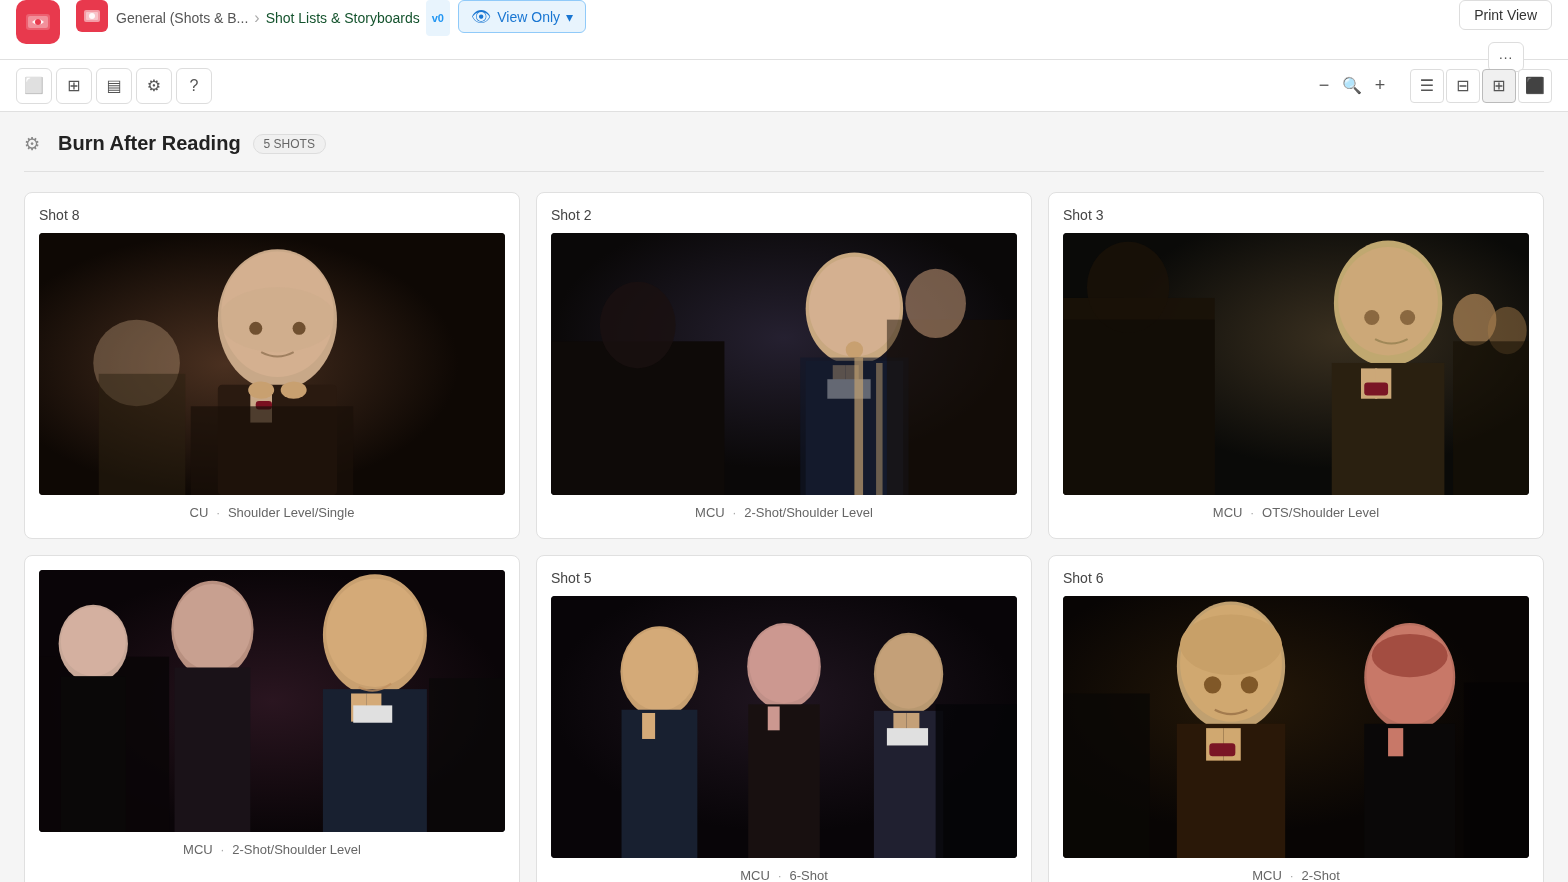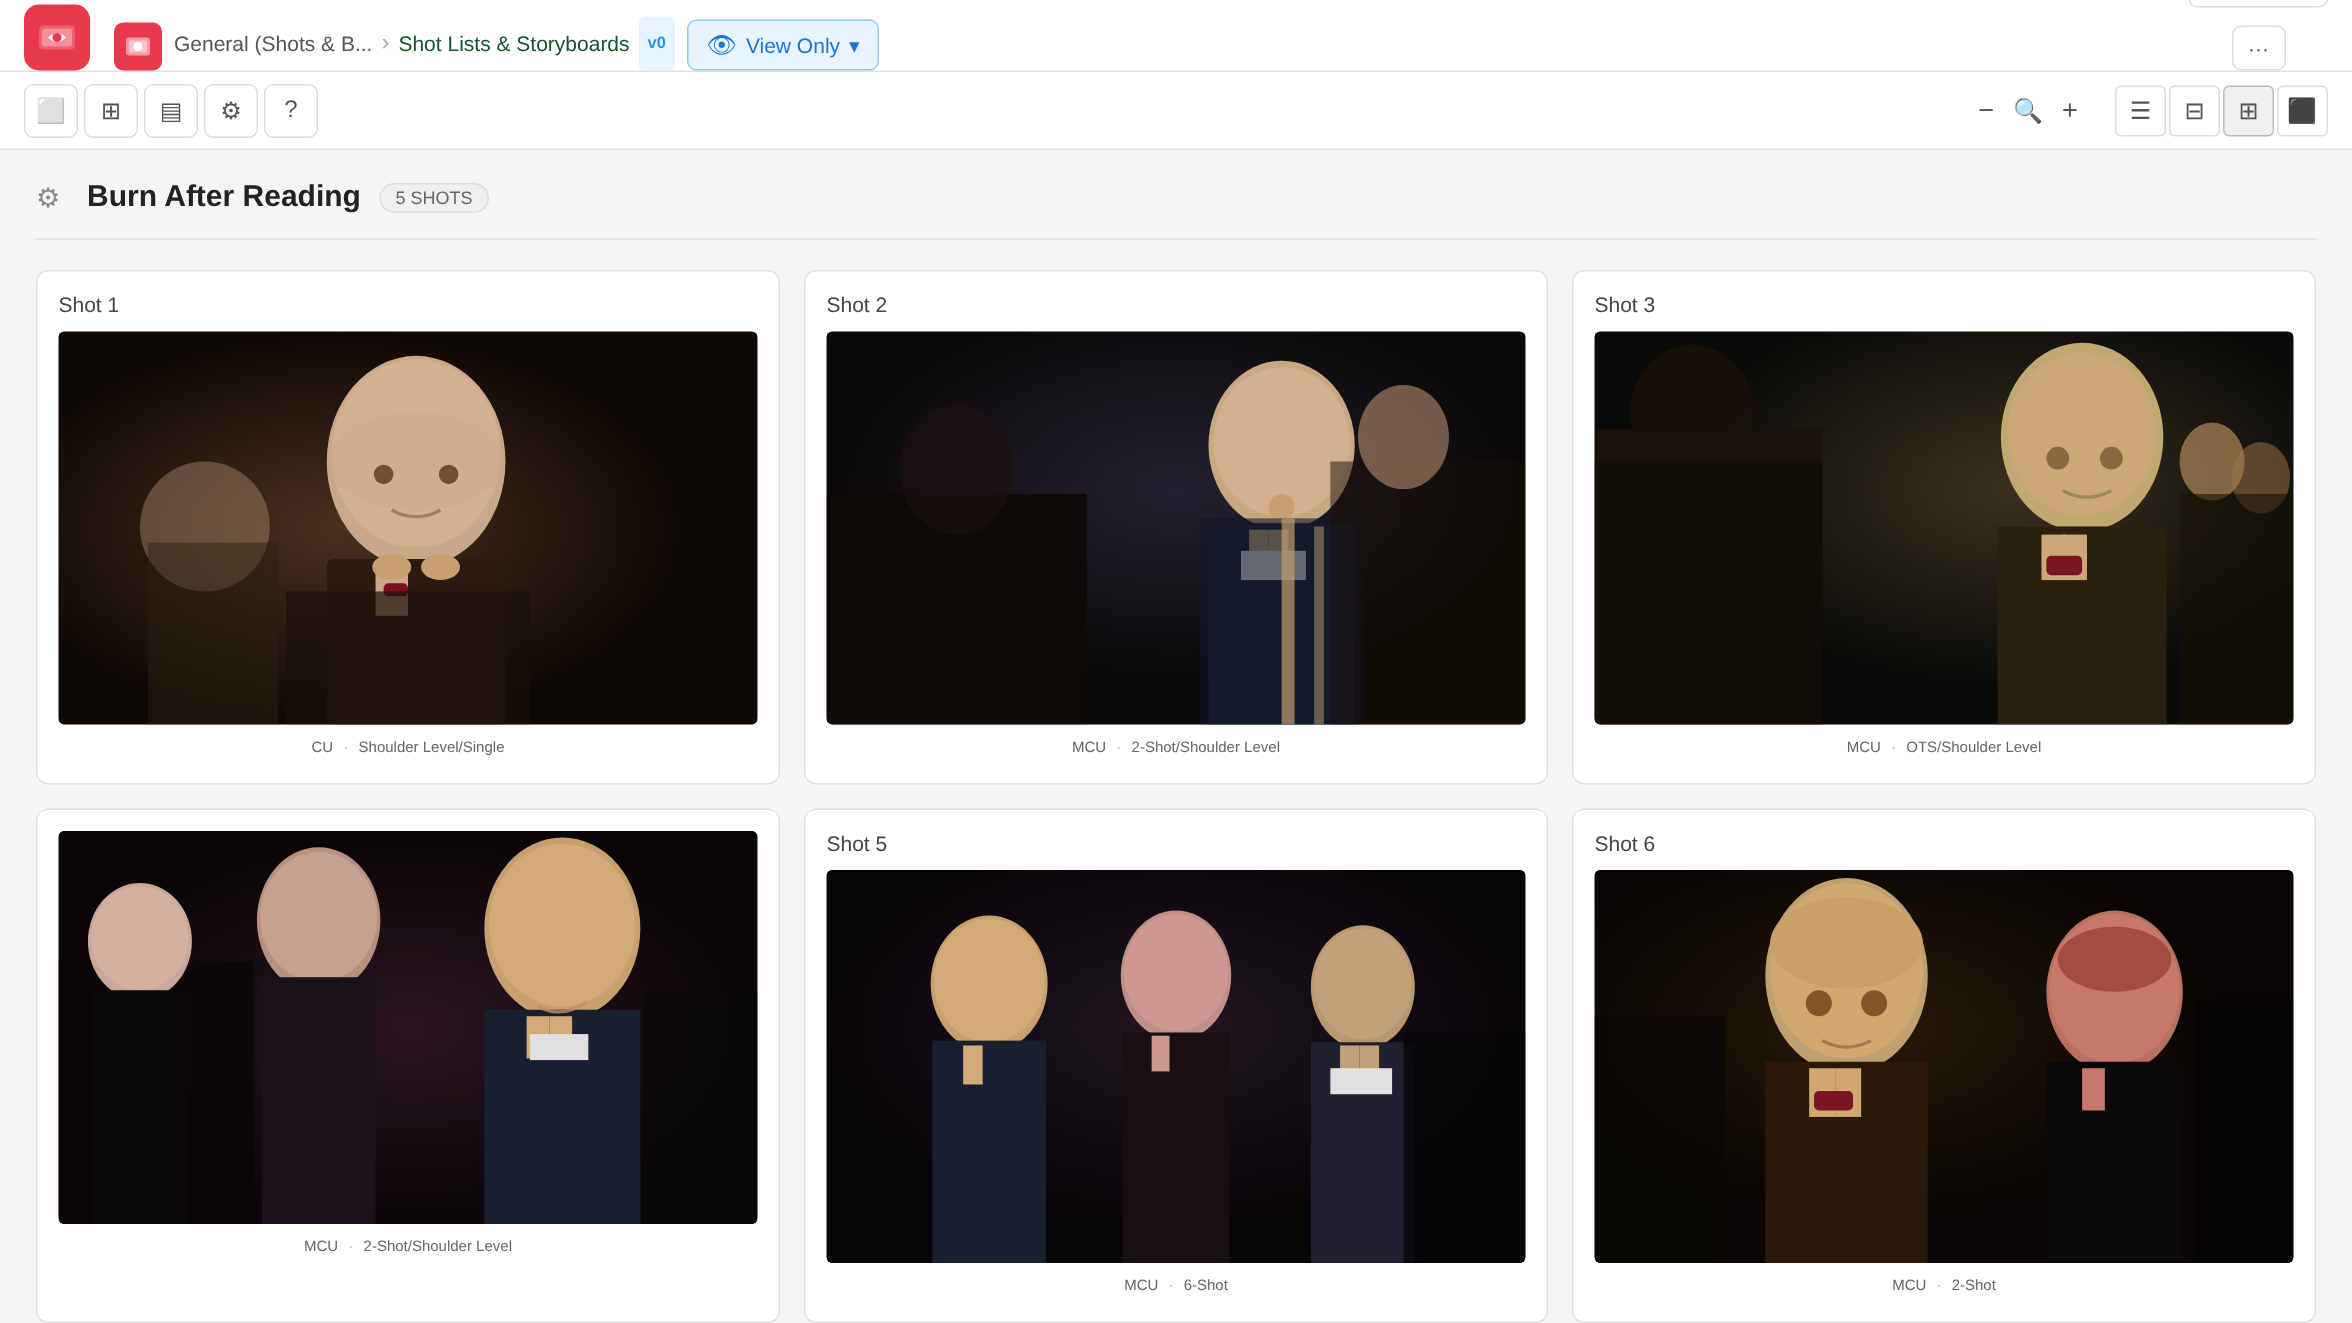--- a/index.html
+++ b/index.html
@@ -1,25 +1,25 @@
 <!DOCTYPE html>
 <html><head>
   <meta charset="utf-8">
   <style>
     * { box-sizing: border-box; margin: 0; padding: 0; }
     body { font-family: -apple-system, BlinkMacSystemFont, 'Segoe UI', sans-serif; background: #f5f5f5; color: #333; }
 
     
     .header {
       display: flex;
-      align-items: flex-end;
+      align-items: flex-start;
       background: #fff;
       border-bottom: 1px solid #e0e0e0;
       padding: 0 16px;
-      height: 48px;
+      height: 60px;
       gap: 8px;
     }
     .logo-btn {
       width: 44px; height: 44px;
       background: #e8394d;
       border-radius: 10px;
       display: flex; align-items: center; justify-content: center;
       flex-shrink: 0;
     }
     .logo-btn svg { width: 28px; height: 28px; }
@@ -201,21 +201,21 @@
     }
 
     
     .shot-image-canvas {
       width: 100%;
       height: 100%;
     }
 
     .shot-meta {
       text-align: center;
-      font-size: 10px;
+      font-size: 13px;
       color: #666;
     }
     .shot-meta .separator {
       margin: 0 4px;
       color: #aaa;
     }
   </style>
 </head>
 <body>
 
@@ -300,21 +300,21 @@
   <div class="section-header">
     <span class="section-icon">⚙</span>
     <h1 class="section-title">Burn After Reading</h1>
     <span class="shots-badge">5 SHOTS</span>
   </div>
   <hr class="section-divider">
 
   <div class="shot-grid" id="shot-grid">
 
   <div class="shot-card">
-    <div class="shot-label">Shot 1</div>
+    <div class="shot-label">Shot 8</div>
     <div class="shot-image">
       <svg class="shot-image-canvas" viewBox="0 0 430 242" xmlns="http://www.w3.org/2000/svg">
       <defs>
               <radialGradient id="bg1" cx="40%" cy="50%">
                 <stop offset="0%" stop-color="#4a3020"></stop>
                 <stop offset="100%" stop-color="#0e0804"></stop>
               </radialGradient>
             </defs>
       <rect width="430" height="242" fill="url(#bg1)"></rect>
       <ellipse cx="220" cy="80" rx="55" ry="65" fill="#c8a888"></ellipse>

